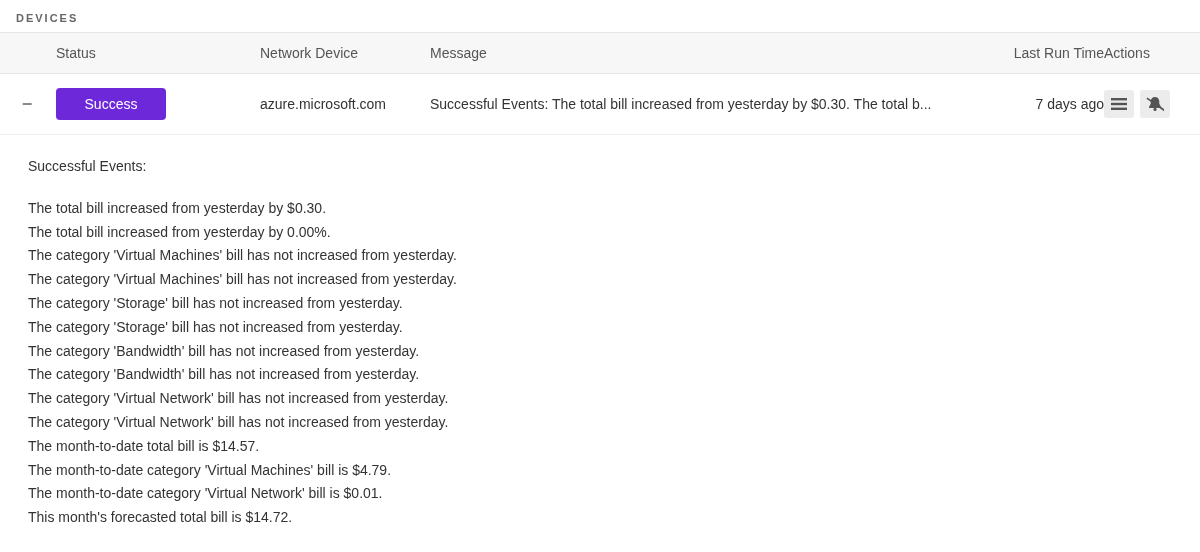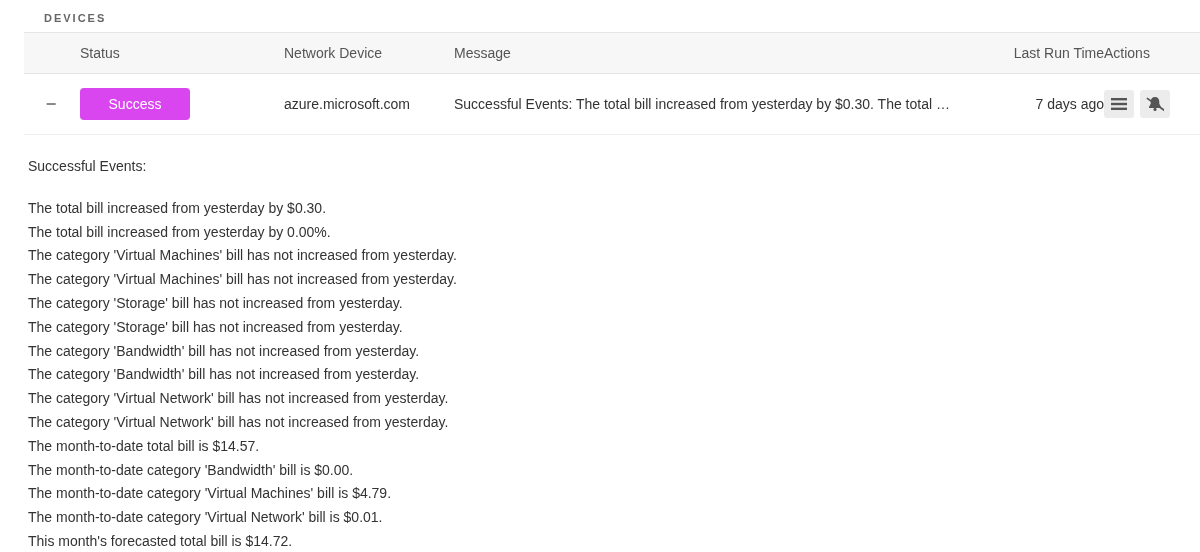--- a/index.html
+++ b/index.html
@@ -9,25 +9,23 @@
     color: #333;
     background: #fff;
     width: 1200px;
   }
   .section-title {
     font-size: 11px;
     font-weight: 600;
     letter-spacing: 2px;
     color: #666;
     padding: 12px 16px 8px;
-    margin-left: 28px;
   }
   .table {
     width: 100%;
-    padding-left: 24px;
   }
   .thead {
     display: flex;
     align-items: center;
     background: #f7f7f7;
     border-top: 1px solid #e5e5e5;
     border-bottom: 1px solid #e5e5e5;
     padding: 12px 16px;
     color: #555;
     font-size: 14px;
@@ -50,21 +48,21 @@
     color: #888;
     font-size: 18px;
     font-weight: 600;
     cursor: pointer;
     user-select: none;
   }
   .status-badge {
     display: inline-flex;
     align-items: center;
     justify-content: center;
-    background: #d946ef;
+    background: #6d28d9;
     color: #fff;
     border-radius: 4px;
     padding: 8px 24px;
     font-size: 14px;
     min-width: 110px;
   }
   .device-text { color: #333; }
   .msg-text { color: #333; }
   .time-text { color: #333; }
   .actions-wrap {
@@ -142,18 +140,17 @@
       <div>The total bill increased from yesterday by 0.00%.</div>
       <div>The category 'Virtual Machines' bill has not increased from yesterday.</div>
       <div>The category 'Virtual Machines' bill has not increased from yesterday.</div>
       <div>The category 'Storage' bill has not increased from yesterday.</div>
       <div>The category 'Storage' bill has not increased from yesterday.</div>
       <div>The category 'Bandwidth' bill has not increased from yesterday.</div>
       <div>The category 'Bandwidth' bill has not increased from yesterday.</div>
       <div>The category 'Virtual Network' bill has not increased from yesterday.</div>
       <div>The category 'Virtual Network' bill has not increased from yesterday.</div>
       <div>The month-to-date total bill is $14.57.</div>
-      <div>The month-to-date category 'Bandwidth' bill is $0.00.</div>
       <div>The month-to-date category 'Virtual Machines' bill is $4.79.</div>
       <div>The month-to-date category 'Virtual Network' bill is $0.01.</div>
       <div>This month's forecasted total bill is $14.72.</div>
     </div>
 </div>
 
 </body></html>

